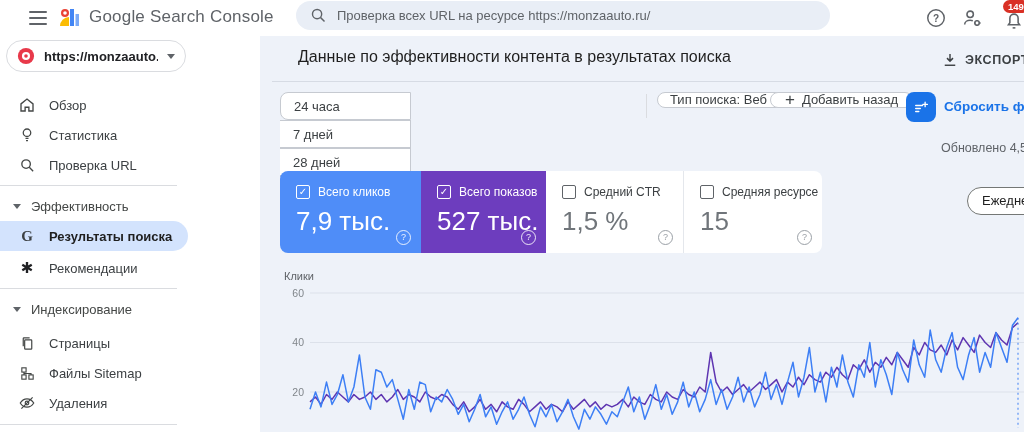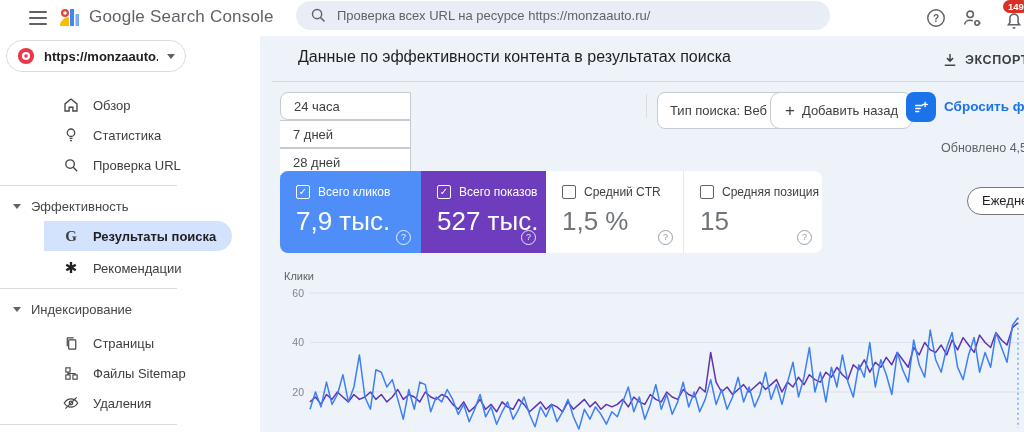--- a/index.html
+++ b/index.html
@@ -20,21 +20,21 @@
   .searchbar .ph{color:#5f6368;font-size:13px;white-space:nowrap;}
   .hicon{position:absolute;width:22px;height:22px;top:7px;}
   .badge{position:absolute;left:990px;top:0;background:#d93025;color:#fff;font-size:9.5px;font-weight:bold;
     padding:1px 5px;border-radius:8px;z-index:6;}
   
   .sidebar{position:absolute;left:0;top:36px;width:260px;height:396px;background:#fff;}
   .prop{position:absolute;left:6px;top:4px;width:180px;height:32px;border:1px solid #dadce0;border-radius:17px;
     display:flex;align-items:center;box-sizing:border-box;padding:0 10px;gap:9px;cursor:pointer;background:#fff;}
   .prop .url{font-size:13px;font-weight:bold;color:#202124;flex:1;white-space:nowrap;overflow:hidden;}
   .caret{width:0;height:0;border-left:4px solid transparent;border-right:4px solid transparent;border-top:5px solid #5f6368;display:inline-block;}
-  .nav-item{position:absolute;left:0;width:230px;height:30px;display:flex;align-items:center;cursor:pointer;margin-left:44px;}
+  .nav-item{position:absolute;left:0;width:230px;height:30px;display:flex;align-items:center;cursor:pointer;}
   .nav-item .ni{width:18px;height:18px;margin-left:18px;display:flex;align-items:center;justify-content:center;}
   .nav-item .nl{margin-left:13px;font-size:13px;color:#3c4043;white-space:nowrap;}
   .nav-sec{position:absolute;left:0;width:230px;height:26px;display:flex;align-items:center;cursor:pointer;}
   .nav-sec .caret{margin-left:13px;}
   .nav-sec .nl{margin-left:10px;font-size:13px;color:#444746;white-space:nowrap;}
   .nav-item.sel{background:#d3e3fd;border-radius:0 18px 18px 0;width:188px;}
   .nav-item.sel .nl{font-weight:bold;color:#1f1f1f;}
   .sdiv{position:absolute;left:0;width:177px;height:1px;background:#dadce0;}
   .gletter{font-weight:bold;font-size:15px;color:#3c4043;font-family:"Liberation Serif","DejaVu Serif",serif;}
   .aster{font-size:15px;color:#202124;}
@@ -45,21 +45,21 @@
   .export .xl{font-size:12.5px;font-weight:bold;letter-spacing:.6px;color:#3c4043;}
   .hr1{position:absolute;left:272px;top:81px;width:752px;height:1px;background:#d6dbe4;}
   .chips{position:absolute;left:280px;top:92px;height:28px;display:flex;flex-direction:column;}
   .seg{height:28px;line-height:28px;padding:0 13px;background:#fff;border:1px solid #c6cad1;border-left:none;
     font-size:13px;color:#3c4043;cursor:pointer;white-space:nowrap;box-sizing:border-box;}
   .seg.first{border-left:1px solid #c6cad1;border-radius:8px 0 0 8px;}
   .seg.last{border-radius:0 8px 8px 0;display:flex;align-items:center;gap:7px;}
   .seg.sel{background:#d2e3fc;color:#1a73e8;font-weight:bold;}
   .seg.sel .caret{border-top-color:#1a73e8;}
   .vsep{position:absolute;left:646px;top:94px;width:1px;height:24px;background:#dadce0;}
-  .chip{position:absolute;height:37px;line-height:26px;background:#fff;border:1px solid #c6cad1;border-radius:8px;
+  .chip{position:absolute;height:16px;line-height:26px;background:#fff;border:1px solid #c6cad1;border-radius:8px;
     font-size:13px;color:#3c4043;cursor:pointer;white-space:nowrap;box-sizing:border-box;display:flex;align-items:center;gap:7px;}
   .chip-type{left:657px;top:92px;padding:0 12px;}
   .chip-add{left:770px;top:92px;padding:0 14px;border-radius:10px;}
   .plus{font-size:17px;color:#3c4043;line-height:26px;}
   .filter-btn{position:absolute;left:906px;top:92px;width:30px;height:30px;border-radius:8px;background:#1a73e8;
     display:flex;align-items:center;justify-content:center;cursor:pointer;}
   .reset-link{position:absolute;left:944px;top:99px;font-size:13.5px;font-weight:bold;color:#1a73e8;cursor:pointer;white-space:nowrap;}
   .updated{position:absolute;left:941px;top:141px;font-size:12.5px;color:#5f6368;white-space:nowrap;}
   
   .cards{position:absolute;left:280px;top:171px;height:82px;display:flex;}
@@ -291,21 +291,21 @@
     <div class="cbrow">
       <span class="cbx"></span>
       <span class="clabel">Средний CTR</span>
     </div>
     <div class="cvalue">1,5 %</div>
     <div class="qmark">?</div>
   </div>
   <div class="card c4">
     <div class="cbrow">
       <span class="cbx"></span>
-      <span class="clabel">Средняя позиция</span>
+      <span class="clabel">Средняя ресурсе</span>
     </div>
     <div class="cvalue">15</div>
     <div class="qmark">?</div>
   </div>
 </div>
 
 <div class="daily-btn">Ежедневно</div>
 
 <div class="chart-label">Клики</div>
 <svg id="chart-svg" width="744" height="162" viewBox="0 0 744 162">

